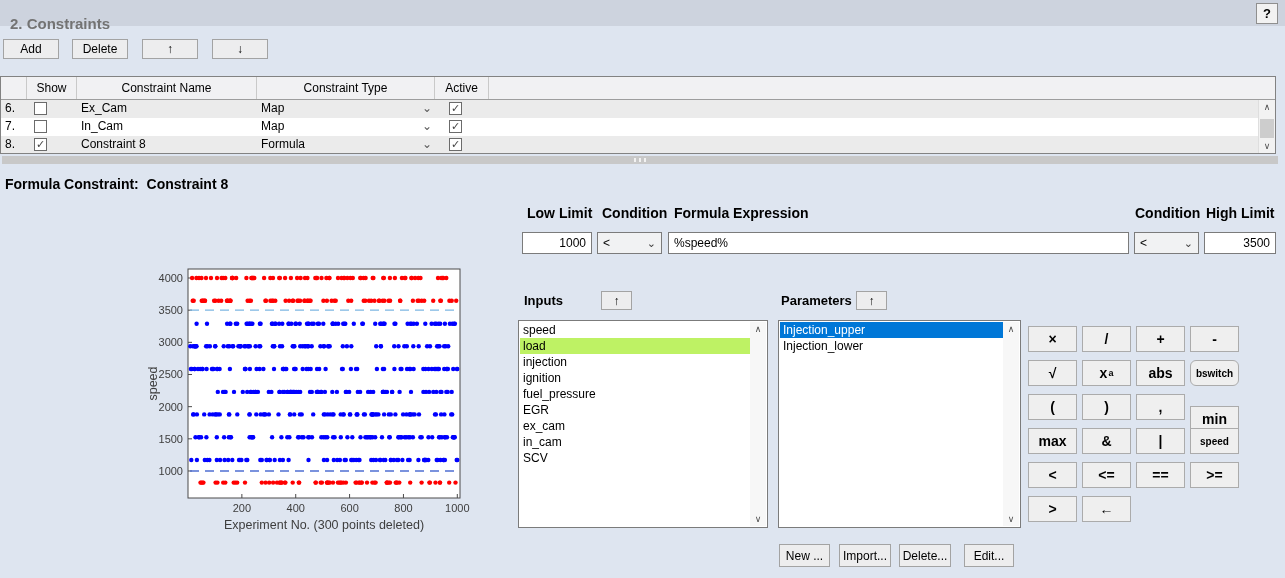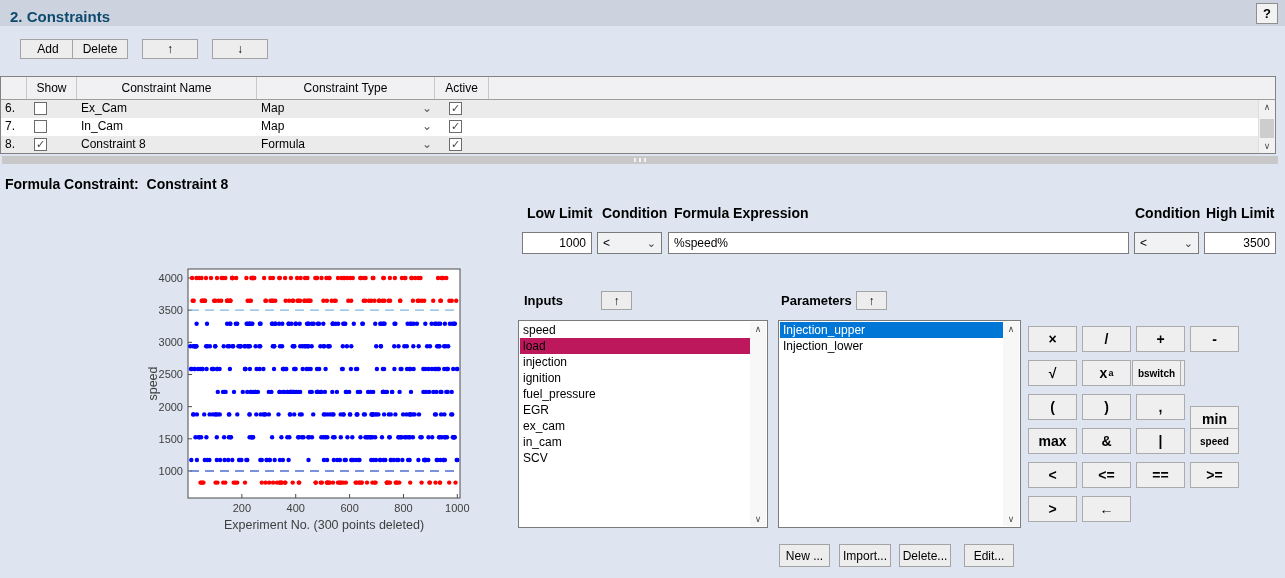--- a/index.html
+++ b/index.html
@@ -7,21 +7,21 @@
   body {
     position:relative; overflow:hidden;
     background:#dee5f0;
     font-family:"Liberation Sans", sans-serif;
     color:#000; font-size:12px;
   }
   .abs { position:absolute; }
 
   
   .titlebar { left:0; top:0; width:1285px; height:26px; background:#cdd3de; }
-  .title { left:10px; top:8px; font-size:15px; font-weight:bold; color:#0c4a6e; }
+  .title { left:10px; top:15px; font-size:15px; font-weight:bold; color:#737373; }
   .helpbtn { left:1256px; top:3px; width:22px; height:21px; background:#f2f2f2;
     border:1px solid #8f8f8f; display:flex; align-items:center; justify-content:center;
     font-weight:bold; font-size:13px; cursor:default; }
 
   
   .btn { background:#ededee; border:1px solid #a3a3a3; font-size:12px; color:#000;
     display:flex; align-items:center; justify-content:center; cursor:default; }
 
   .tb-btn { top:39px; height:20px; width:56px; }
 
@@ -58,21 +58,21 @@
   .right { justify-content:flex-end; }
   .combo { background:#f1f2f3; justify-content:space-between; }
   .combo .chev { font-size:11px; color:#3c3c3c; }
 
   .grouplabel { top:293px; font-size:13px; font-weight:bold; }
   .upbtn { top:291px; width:31px; height:19px; }
 
   .listbox { top:320px; height:208px; background:#fff; border:1px solid #7b7b7b; }
   .list-items { position:absolute; left:1px; top:1px; right:17px; bottom:1px; overflow:hidden; }
   .list-item { height:16px; line-height:16px; padding-left:3px; white-space:pre; font-size:12px; }
-  .sel-gray { background:#be185d; }
+  .sel-gray { background:#bef264; }
   .sel-blue { background:#0077d7; color:#fff; }
   .lsb { position:absolute; top:1px; right:1px; width:16px; bottom:1px; background:#f7f7f7; }
   .lsb .arrow { position:absolute; left:0; width:16px; height:14px; text-align:center;
     font-size:9px; color:#4e4e4e; line-height:14px; }
 
   .kp { width:49px; height:26px; font-weight:bold; font-size:14px; background:#efefef;
     border:1px solid #ababab; }
   .kp.small { font-size:10px; }
   .kp sup { font-size:9px; margin-left:1px; }
 
@@ -80,21 +80,21 @@
 
   svg text { font-family:"Liberation Sans", sans-serif; }
 </style>
 </head>
 <body>
 
 <div class="abs titlebar"></div>
 <div class="abs title">2. Constraints</div>
 <div class="abs helpbtn">?</div>
 
-<div class="abs btn tb-btn" style="left:20px;">Add</div>
+<div class="abs btn tb-btn" style="left:3px;">Add</div>
 <div class="abs btn tb-btn" style="left:72px;">Delete</div>
 <div class="abs btn tb-btn" style="left:142px;">↑</div>
 <div class="abs btn tb-btn" style="left:212px;">↓</div>
 
 <div class="abs ctable">
   <div class="thead">
     <div class="th" style="left:0;width:26px;"></div>
     <div class="th" style="left:26px;width:50px;">Show</div>
     <div class="th" style="left:76px;width:180px;">Constraint Name</div>
     <div class="th" style="left:256px;width:178px;">Constraint Type</div>
@@ -929,21 +929,21 @@
 </div>
 
 <div id="keypad">
     <div class="abs btn kp" style="left: 1028px; top: 326px;">×</div>
     <div class="abs btn kp" style="left: 1082px; top: 326px;">/</div>
     <div class="abs btn kp" style="left: 1136px; top: 326px;">+</div>
     <div class="abs btn kp" style="left: 1190px; top: 326px;">-</div>
     <div class="abs btn kp" style="left: 1028px; top: 360px;">√</div>
     <div class="abs btn kp" style="left: 1082px; top: 360px;">x<sup>a</sup></div>
     <div class="abs btn kp" style="left: 1136px; top: 360px;">abs</div>
-    <div class="abs btn kp small" style="left: 1132px; top: 360px;">bswitch</div>
+    <div class="abs btn kp small" style="left: 1190px; top: 360px; border-radius: 6px;">bswitch</div>
     <div class="abs btn kp" style="left: 1028px; top: 394px;">(</div>
     <div class="abs btn kp" style="left: 1082px; top: 394px;">)</div>
     <div class="abs btn kp" style="left: 1136px; top: 394px;">,</div>
     <div class="abs btn kp" style="left: 1190px; top: 406px;">min</div>
     <div class="abs btn kp" style="left: 1028px; top: 428px;">max</div>
     <div class="abs btn kp" style="left: 1082px; top: 428px;">&amp;</div>
     <div class="abs btn kp" style="left: 1136px; top: 428px;">|</div>
     <div class="abs btn kp small" style="left: 1190px; top: 428px;">speed</div>
     <div class="abs btn kp" style="left: 1028px; top: 462px;">&lt;</div>
     <div class="abs btn kp" style="left: 1082px; top: 462px;">&lt;=</div>

